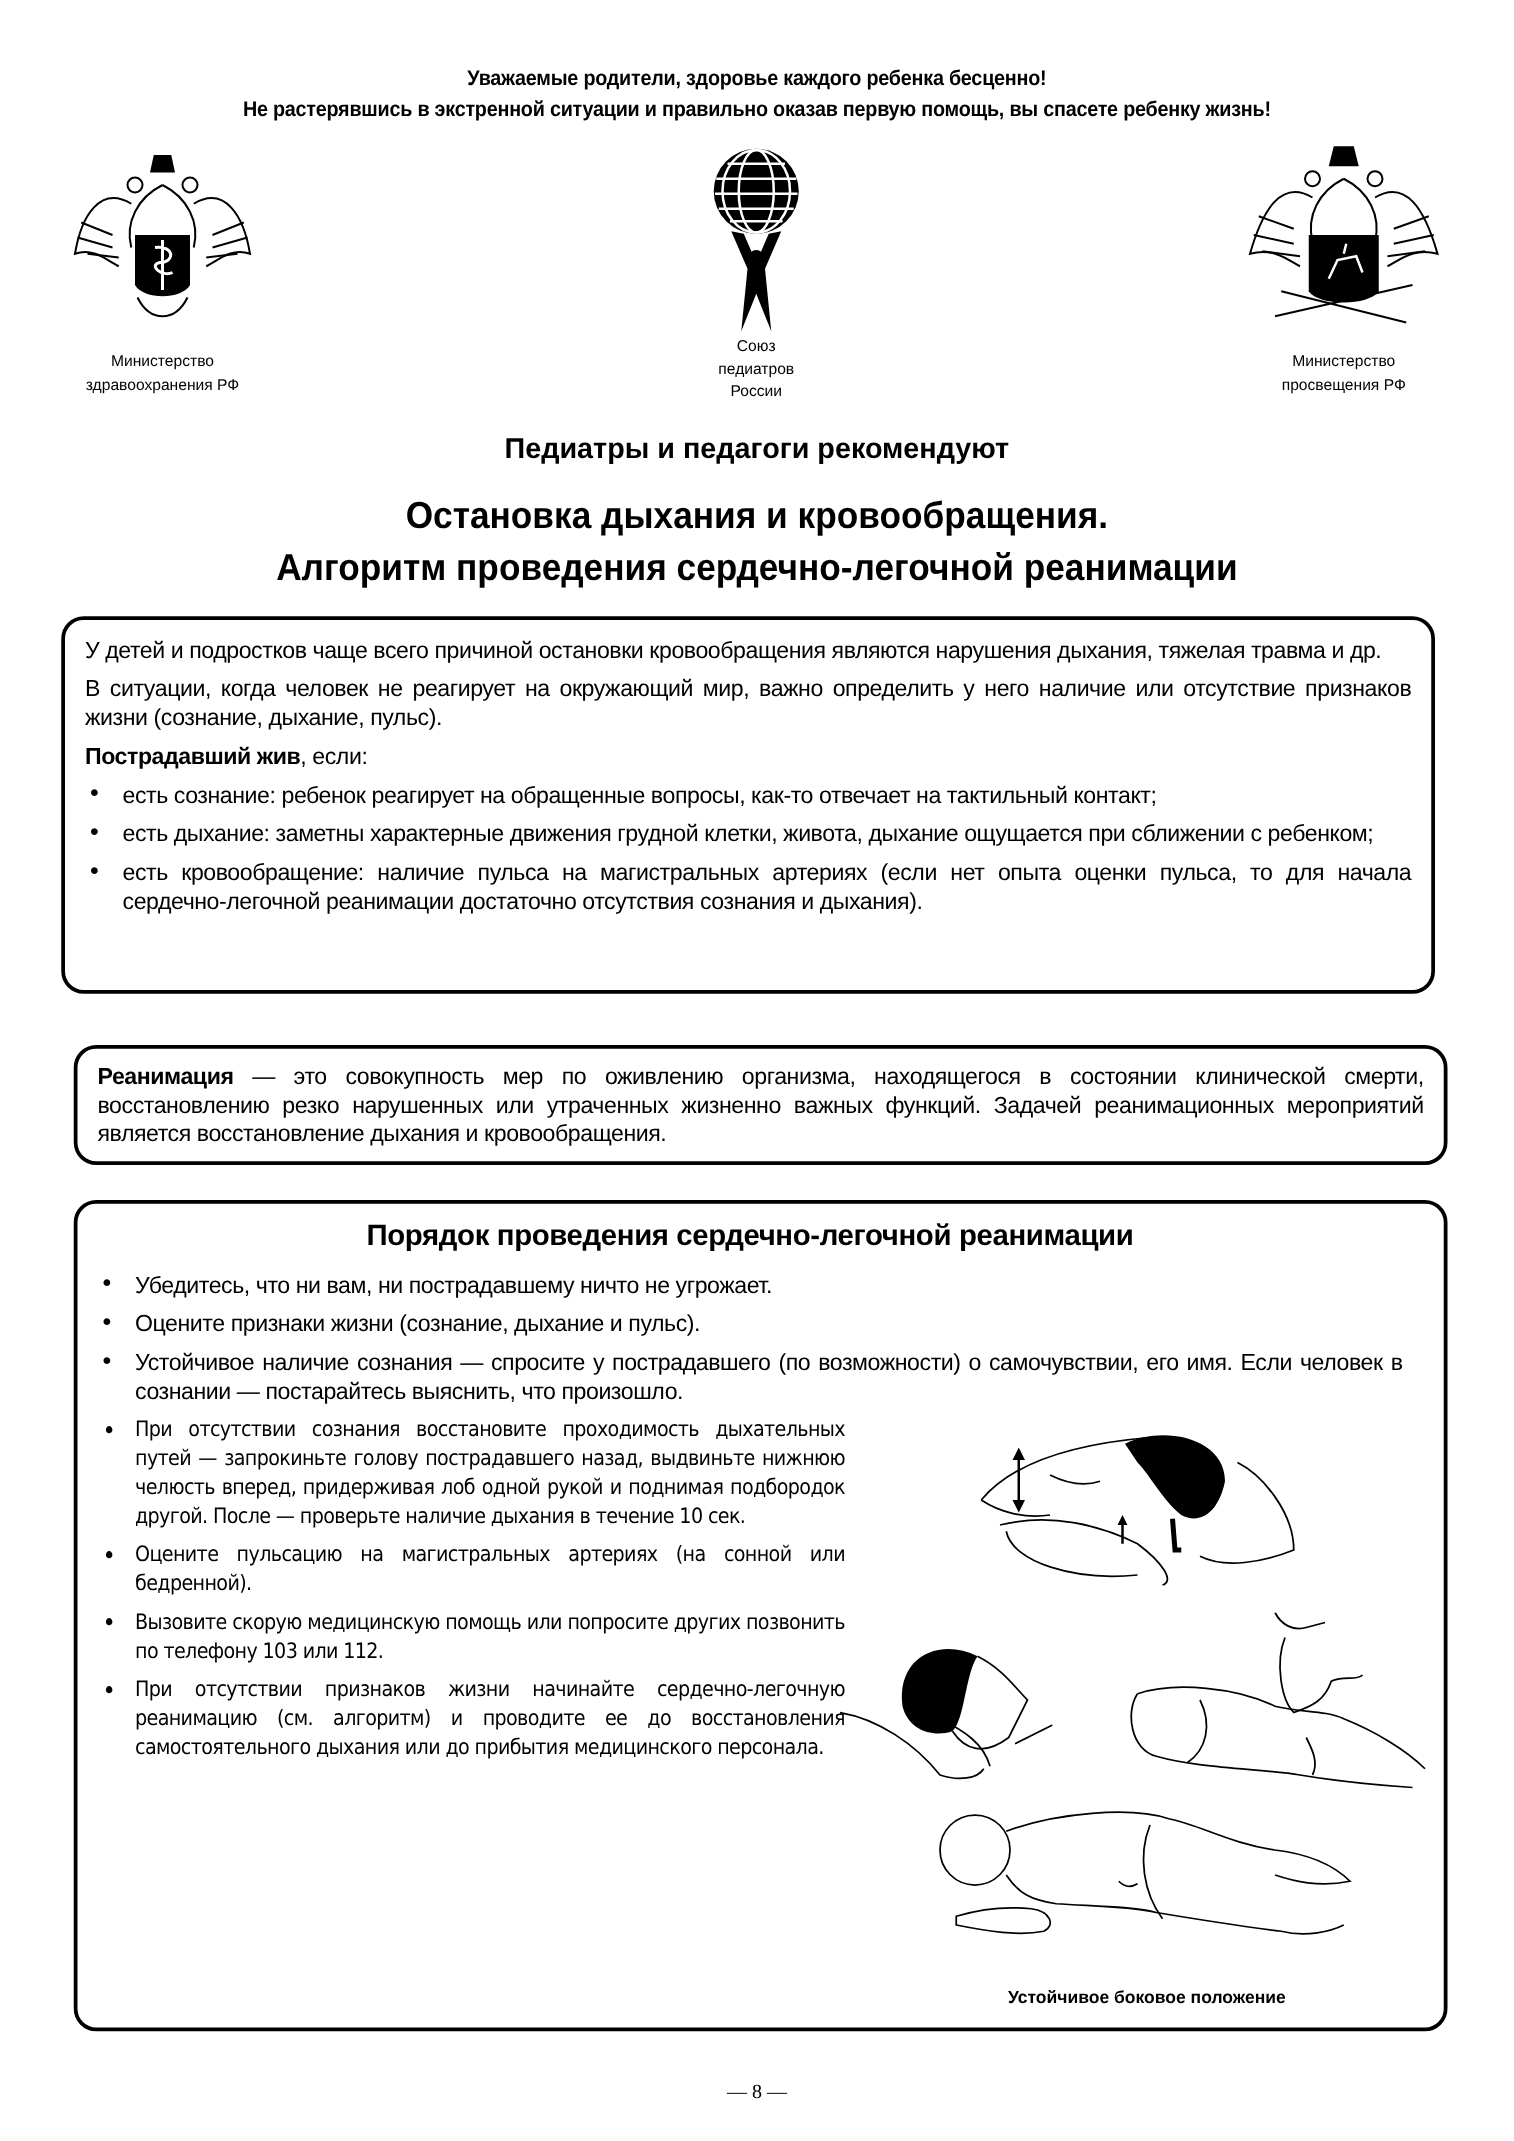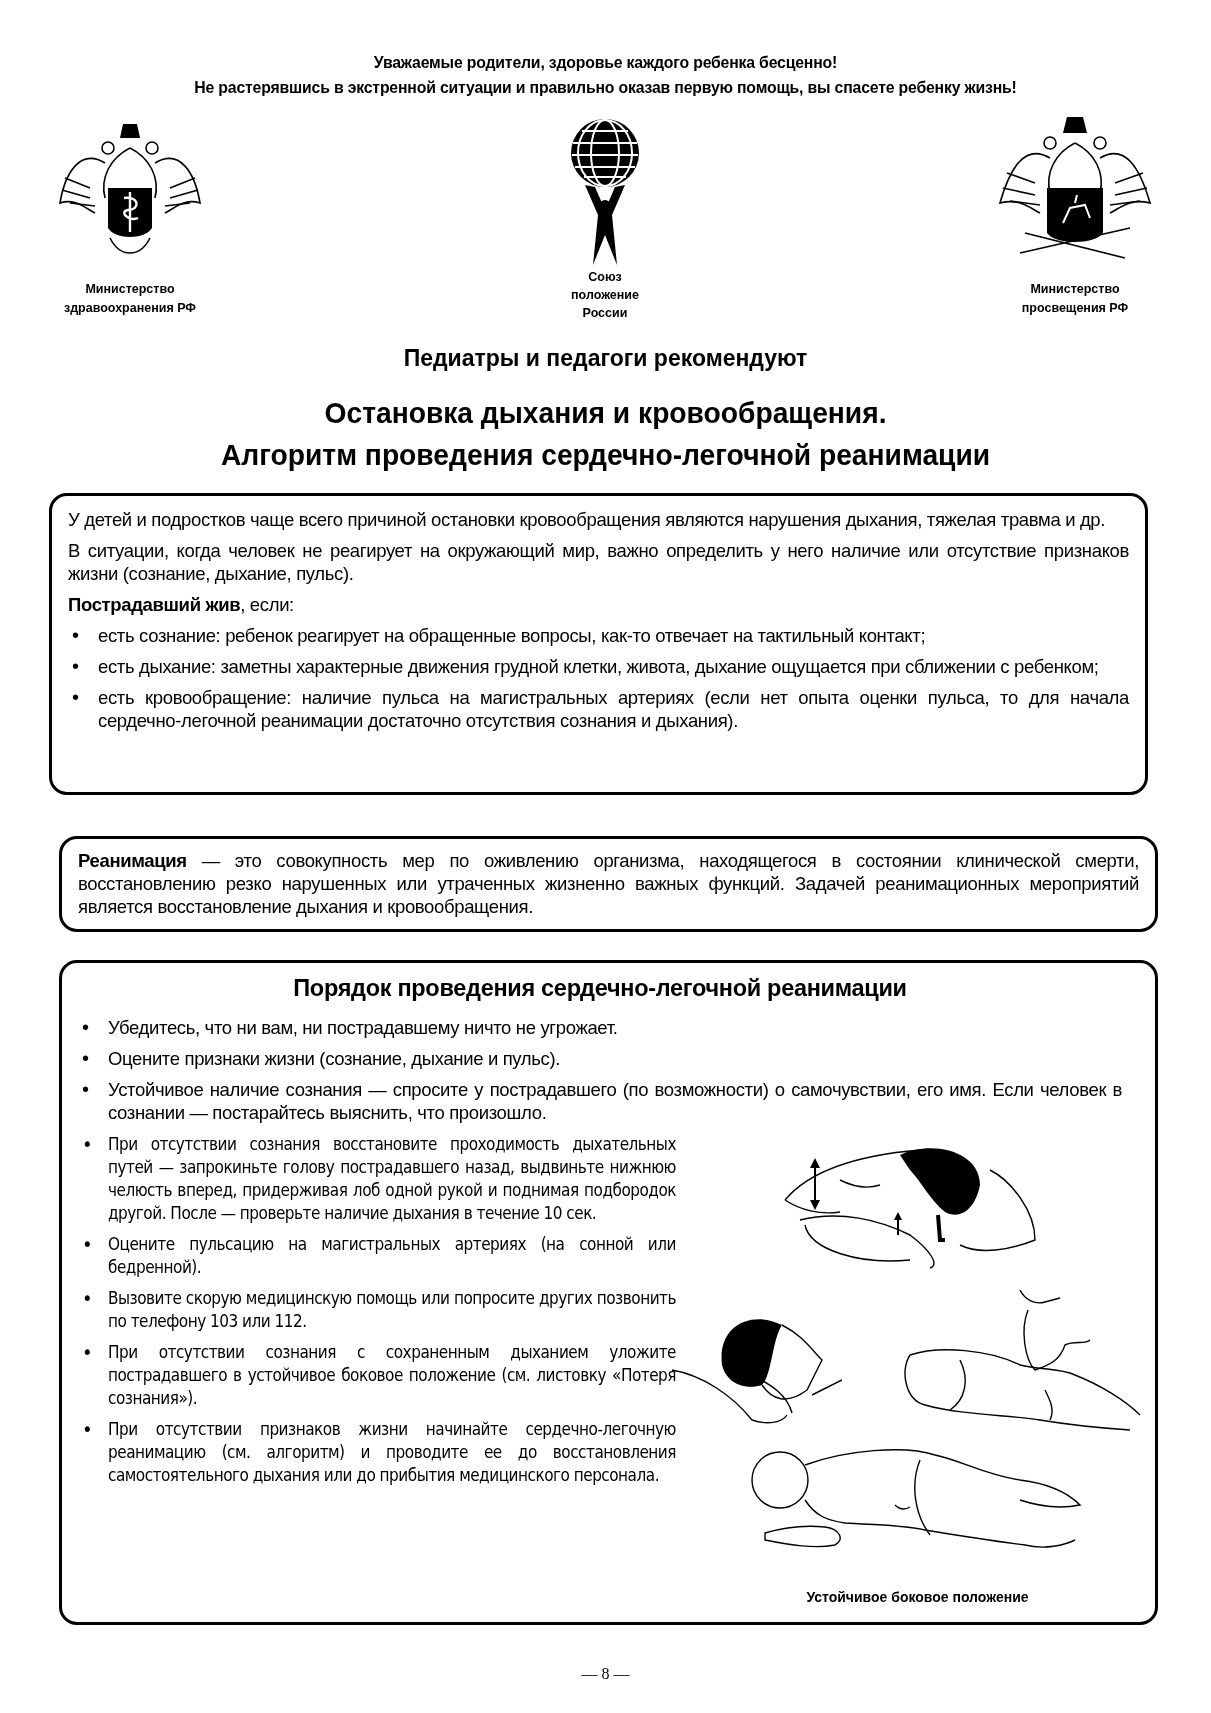--- a/index.html
+++ b/index.html
@@ -7,21 +7,21 @@
     width: 1211px; height: 1713px; position: relative; overflow: hidden;
     font-family: "Liberation Sans", "DejaVu Sans", sans-serif; color: #000;
   }
   .abs { position: absolute; }
   .header-line {
     left: 0; width: 1211px; text-align: center;
     font-weight: bold; font-size: 17px; letter-spacing: -0.2px;
     transform: scaleX(0.93);
   }
   .logo-caption {
-    text-align: center; font-weight: bold; font-size: 12.5px; line-height: 19px;
+    text-align: center; font-weight: normal; font-size: 12.5px; line-height: 19px;
   }
   .subtitle {
     left: 0; width: 1211px; text-align: center; font-weight: bold; font-size: 23px;
   }
   .title {
     left: 0; width: 1211px; text-align: center; font-weight: bold; font-size: 30px;
     line-height: 42px; transform: scaleX(0.94);
   }
   .box {
     position: absolute; border: 3px solid #000; border-radius: 18px; box-sizing: border-box;
@@ -82,21 +82,21 @@
       <ellipse cx="45" cy="38" rx="14" ry="33"></ellipse>
       <ellipse cx="45" cy="38" rx="27" ry="33"></ellipse>
       <path d="M13 28 L77 28 M12 40 L78 40 M15 52 L75 52 M22 16 L68 16 M24 62 L66 62"></path>
     </g>
     <path d="M25 70 L38 100 L33 150 L45 120 L57 150 L52 100 L65 70 L55 72 L45 95 L35 72 Z" fill="#000"></path>
     <circle cx="45" cy="91" r="6" fill="#000"></circle>
   </svg>
 </div>
 <div class="abs logo-caption" style="left:535px; top:268px; width:140px; line-height:18px;">
   <div>Союз</div>
-  <div>положение</div>
+  <div>педиатров</div>
   <div>России</div>
 </div>
 
 <div class="abs" style="left:995px; top:113px; width:160px; height:160px;">
   <svg viewBox="0 0 160 160">
     <g fill="none" stroke="#000" stroke-width="1.6">
       <path d="M80 30 C60 40 50 60 55 80 M80 30 C100 40 110 60 105 80"></path>
       <path d="M55 45 C30 30 15 55 5 90 C25 85 35 95 45 100"></path>
       <path d="M105 45 C130 30 145 55 155 90 C135 85 125 95 115 100"></path>
       <path d="M12 60 L40 70 M8 75 L40 82 M15 88 L45 92"></path>
@@ -140,21 +140,20 @@
   <div class="sec-title">Порядок проведения сердечно-легочной реанимации</div>
   <div class="txt" style="margin-top:14px;">
     <p class="bul">Убедитесь, что ни вам, ни пострадавшему ничто не угрожает.</p>
     <p class="bul" style="margin-top:8px;">Оцените признаки жизни (сознание, дыхание и пульс).</p>
     <p class="bul" style="margin-top:8px;">Устойчивое наличие сознания — спросите у пострадавшего (по возможности) о самочувствии, его имя. Если человек в сознании — постарайтесь выяснить, что произошло.</p>
   </div>
   <div class="txt" style="width:598px; margin-top:9px; font-family:'DejaVu Sans Condensed','DejaVu Sans',sans-serif; font-size:17px; letter-spacing:-0.5px;">
     <p class="bul">При отсутствии сознания восстановите проходимость дыхательных путей — запрокиньте голову пострадав­шего назад, выдвиньте нижнюю челюсть вперед, при­держивая лоб одной рукой и поднимая подбородок другой. После — проверьте наличие дыхания в течение 10 сек.</p>
     <p class="bul" style="margin-top:8px;">Оцените пульсацию на магистральных артериях (на сонной или бедренной).</p>
     <p class="bul" style="margin-top:8px;">Вызовите скорую медицинскую помощь или попроси­те других позвонить по телефону 103 или 112.</p>
-    <p class="bul" style="margin-top:8px;">При отсутствии сознания с сохраненным дыханием уложите пострадавшего в устойчивое боковое положе­ние (см. листовку «Потеря сознания»).</p>
     <p class="bul" style="margin-top:8px;">При отсутствии признаков жизни начинайте сердеч­но-легочную реанимацию (см. алгоритм) и проводите ее до восстановления самостоятельного дыхания или до прибытия медицинского персонала.</p>
   </div>
 </div>
 
 <div class="fig" style="left:780px; top:1140px; width:265px; height:130px;">
   <svg viewBox="0 0 265 130">
     <g fill="none" stroke="#000" stroke-width="1.4">
       <path d="M5 60 C30 30 80 15 140 10 M5 60 C20 70 40 75 60 72"></path>
       <path d="M20 80 C60 70 100 80 130 95 C150 110 160 125 150 128"></path>
       <path d="M25 85 C30 110 80 125 130 120"></path>

